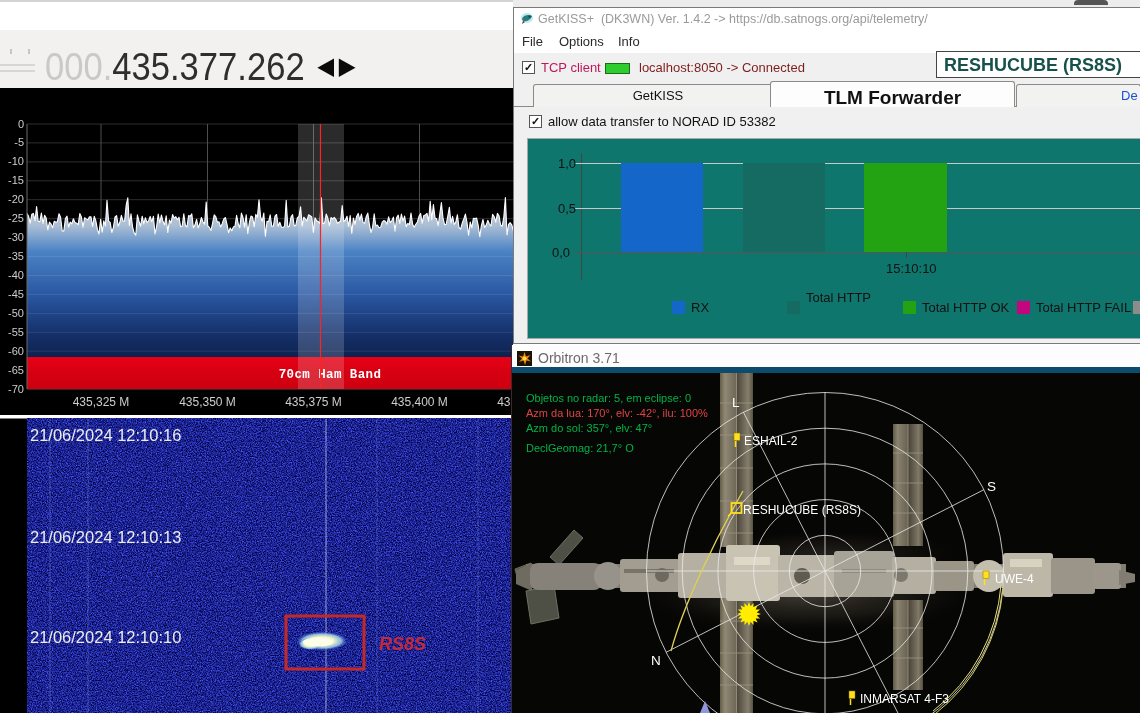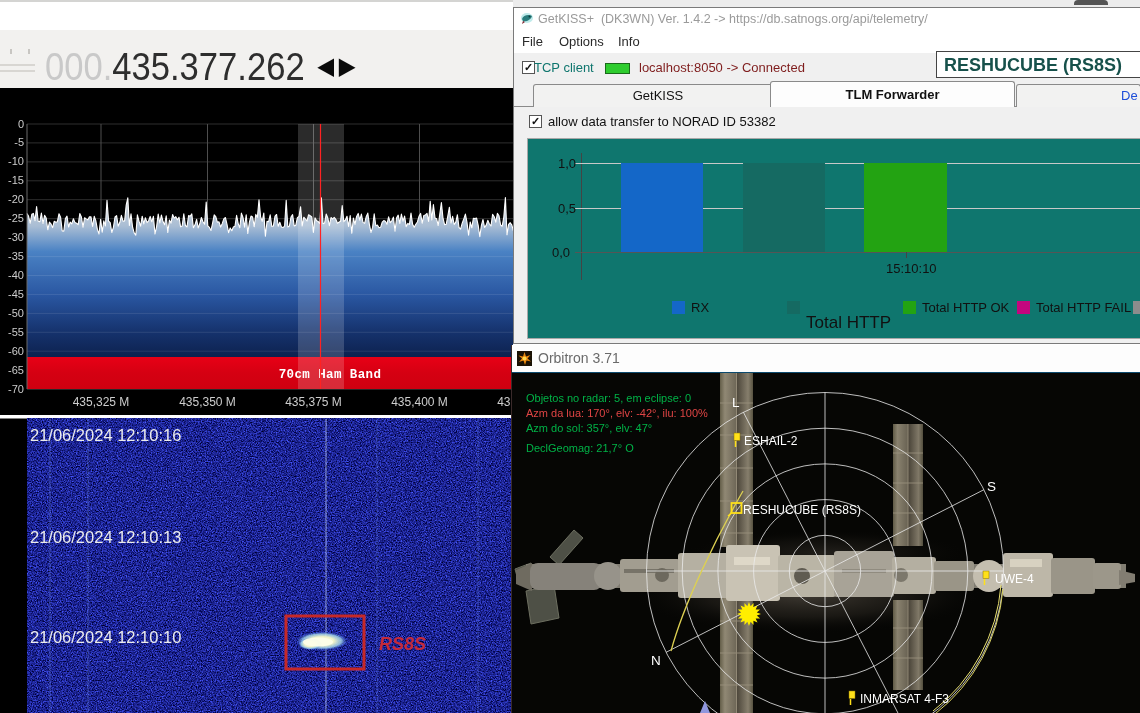--- a/index.html
+++ b/index.html
@@ -137,31 +137,31 @@
 </svg>
     <div class="abs" style="left:24px;top:4px;font-size:12.5px;color:#9a9a9a;white-space:nowrap">GetKISS+&nbsp; (DK3WN) Ver. 1.4.2 -&gt; https://db.satnogs.org/api/telemetry/</div>
   </div>
   <div class="abs" style="left:0;top:23px;width:626px;height:22px;background:#ffffff;font-size:13px;color:#2a2a2a">
     <span class="abs" style="left:8px;top:3px">File</span>
     <span class="abs" style="left:45px;top:3px">Options</span>
     <span class="abs" style="left:104px;top:3px">Info</span>
   </div>
 
   <div class="abs" style="left:8px;top:53px;width:13px;height:13px;background:#fff;border:1px solid #555;font-size:11px;line-height:11px;text-align:center;color:#111;font-weight:bold">✓</div>
-  <div class="abs" style="left:20px;top:52px;font-size:13px;color:#0f766e">TCP client</div>
+  <div class="abs" style="left:27px;top:52px;font-size:13px;color:#be185d">TCP client</div>
   <div class="abs" style="left:91px;top:55px;width:25px;height:11px;background:#2ecc2e;border:1px solid #1a6a1a"></div>
   <div class="abs" style="left:125px;top:52px;font-size:13px;color:#7f1d1d">localhost:8050 -&gt; Connected</div>
 
   <div class="abs" style="left:422px;top:43px;width:205px;height:27px;background:#fff;border:1px solid #444;border-right:none">
     <div class="abs" style="left:7px;top:3px;font-size:18px;font-weight:bold;color:#17514b;white-space:nowrap">RESHUCUBE (RS8S)</div>
   </div>
 
   <div class="abs" style="left:0;top:98px;width:627px;height:1px;background:#8a8a8a"></div>
   <div class="abs" style="left:19px;top:76px;width:250px;height:23px;background:#f2f2f1;border:1px solid #8a8a8a;border-bottom:none;border-radius:3px 3px 0 0;text-align:center;font-size:13px;color:#111;padding-top:3px">GetKISS</div>
-  <div class="abs" style="left:256px;top:73px;width:245px;height:26px;background:#fdfdfd;border:1px solid #8a8a8a;border-bottom:none;border-radius:3px 3px 0 0;text-align:center;font-size:13px;font-weight:bold;color:#111;padding-top:5px">TLM Forwarder</div>
+  <div class="abs" style="left:256px;top:73px;width:245px;height:26px;background:#fdfdfd;border:1px solid #8a8a8a;border-bottom:none;border-radius:3px 3px 0 0;text-align:center;font-size:19px;font-weight:bold;color:#111;padding-top:5px">TLM Forwarder</div>
   <div class="abs" style="left:502px;top:76px;width:125px;height:23px;background:#f2f2f1;border:1px solid #8a8a8a;border-bottom:none;border-radius:3px 3px 0 0;font-size:13px;color:#1d4ed8;padding-top:3px">
         <span style="position:absolute;left:104px">De</span>
       </div>
 
   <div class="abs" style="left:15px;top:107px;width:13px;height:13px;background:#fff;border:1px solid #555;font-size:11px;line-height:11px;text-align:center;color:#111;font-weight:bold">✓</div>
   <div class="abs" style="left:34px;top:106px;font-size:13px;color:#111">allow data transfer to NORAD ID 53382</div>
 
   <div class="abs" style="left:13px;top:130px;width:614px;height:201px;background:#0f766e;border:1px solid #a8a8a8;border-right:none">
     <div class="abs" style="left:53px;top:14px;width:1px;height:127px;background:#444"></div>
     <div class="abs" style="left:47px;top:24px;width:573px;height:1px;background:#c8c8c8"></div>
@@ -171,31 +171,31 @@
     <div class="abs" style="left:24px;top:62px;width:24px;text-align:right;font-size:13px;color:#111">0,5</div>
     <div class="abs" style="left:24px;top:106px;width:24px;text-align:left;font-size:13px;color:#111">0,0</div>
     <div class="abs" style="left:93px;top:24px;width:82px;height:89px;background:#1467c8"></div>
     <div class="abs" style="left:215px;top:24px;width:82px;height:89px;background:#156a62"></div>
     <div class="abs" style="left:336px;top:24px;width:83px;height:89px;background:#23a312"></div>
     <div class="abs" style="left:378px;top:113px;width:1px;height:6px;background:#444"></div>
     <div class="abs" style="left:358px;top:122px;font-size:13px;color:#111">15:10:10</div>
     <div class="abs" style="left:144px;top:162px;width:13px;height:13px;background:#1467c8"></div>
     <div class="abs" style="left:163px;top:161px;font-size:13px;color:#111;white-space:nowrap">RX</div>
     <div class="abs" style="left:259px;top:162px;width:13px;height:13px;background:#156a62"></div>
-    <div class="abs" style="left:278px;top:174px;font-size:17px;color:#111;white-space:nowrap">Total HTTP</div>
+    <div class="abs" style="left:278px;top:151px;font-size:13px;color:#111;white-space:nowrap">Total HTTP</div>
     <div class="abs" style="left:375px;top:162px;width:13px;height:13px;background:#23a312"></div>
     <div class="abs" style="left:394px;top:161px;font-size:13px;color:#111;white-space:nowrap">Total HTTP OK</div>
     <div class="abs" style="left:489px;top:162px;width:13px;height:13px;background:#c4067e"></div>
     <div class="abs" style="left:508px;top:161px;font-size:13px;color:#111;white-space:nowrap">Total HTTP FAIL</div>
     <div class="abs" style="left:605px;top:162px;width:13px;height:13px;background:#8c8c8c"></div>
   </div>
 </div>
 
 <div class="abs" style="left:511px;top:345px;width:629px;height:368px;background:#060604;border-left:1px solid #3a2a2a">
-  <div class="abs" style="left:0;top:0;width:629px;height:28px;background:#fdfdfd;border-bottom:1px solid #0c4a6e">
+  <div class="abs" style="left:0;top:0;width:629px;height:28px;background:#fdfdfd;border-bottom:6px solid #0c4a6e">
     <svg width="15" height="15" viewBox="0 0 15 15" style="position:absolute;left:5px;top:6px">
 <rect width="15" height="15" fill="#1a1205"></rect>
 <polygon points="7.5,1 9,5.5 13.5,4 10.5,7.5 14,10.5 9.5,9.5 8,14 6.5,9.5 2,11 5,7.5 1.5,4.5 6,5.5" fill="#e8860f"></polygon>
 <circle cx="7.5" cy="7.5" r="2" fill="#ffd84a"></circle>
 </svg>
     <div class="abs" style="left:26px;top:5px;font-size:14px;color:#6a6a6a">Orbitron 3.71</div>
   </div>
   <svg width="629" height="340" viewBox="0 0 629 340" style="position:absolute;left:0;top:28px;background:#060604">
 <defs>
 <radialGradient id="glow1" cx="0.5" cy="0.5" r="0.5">

